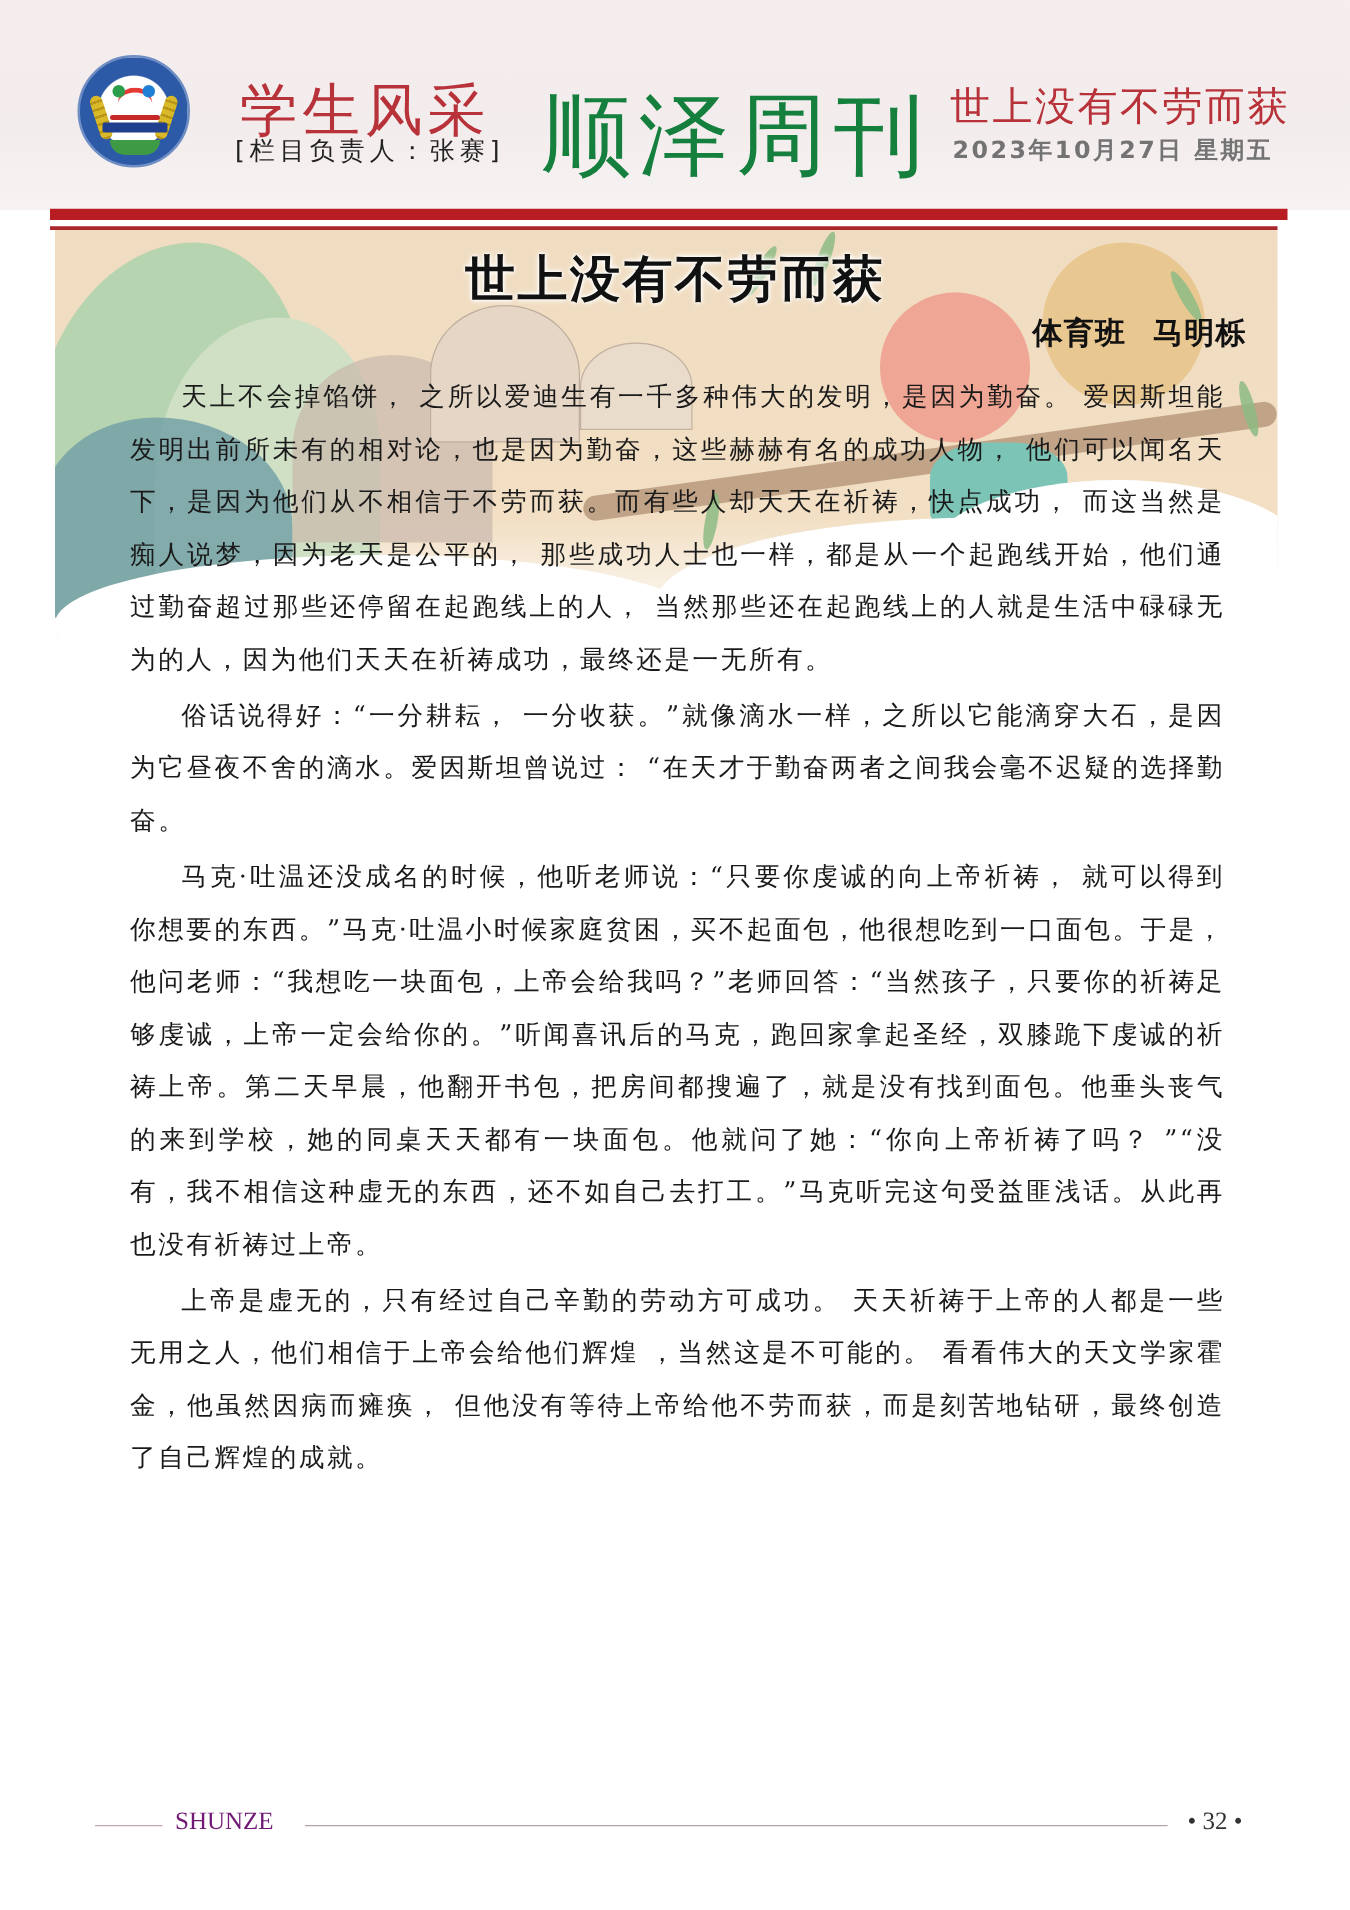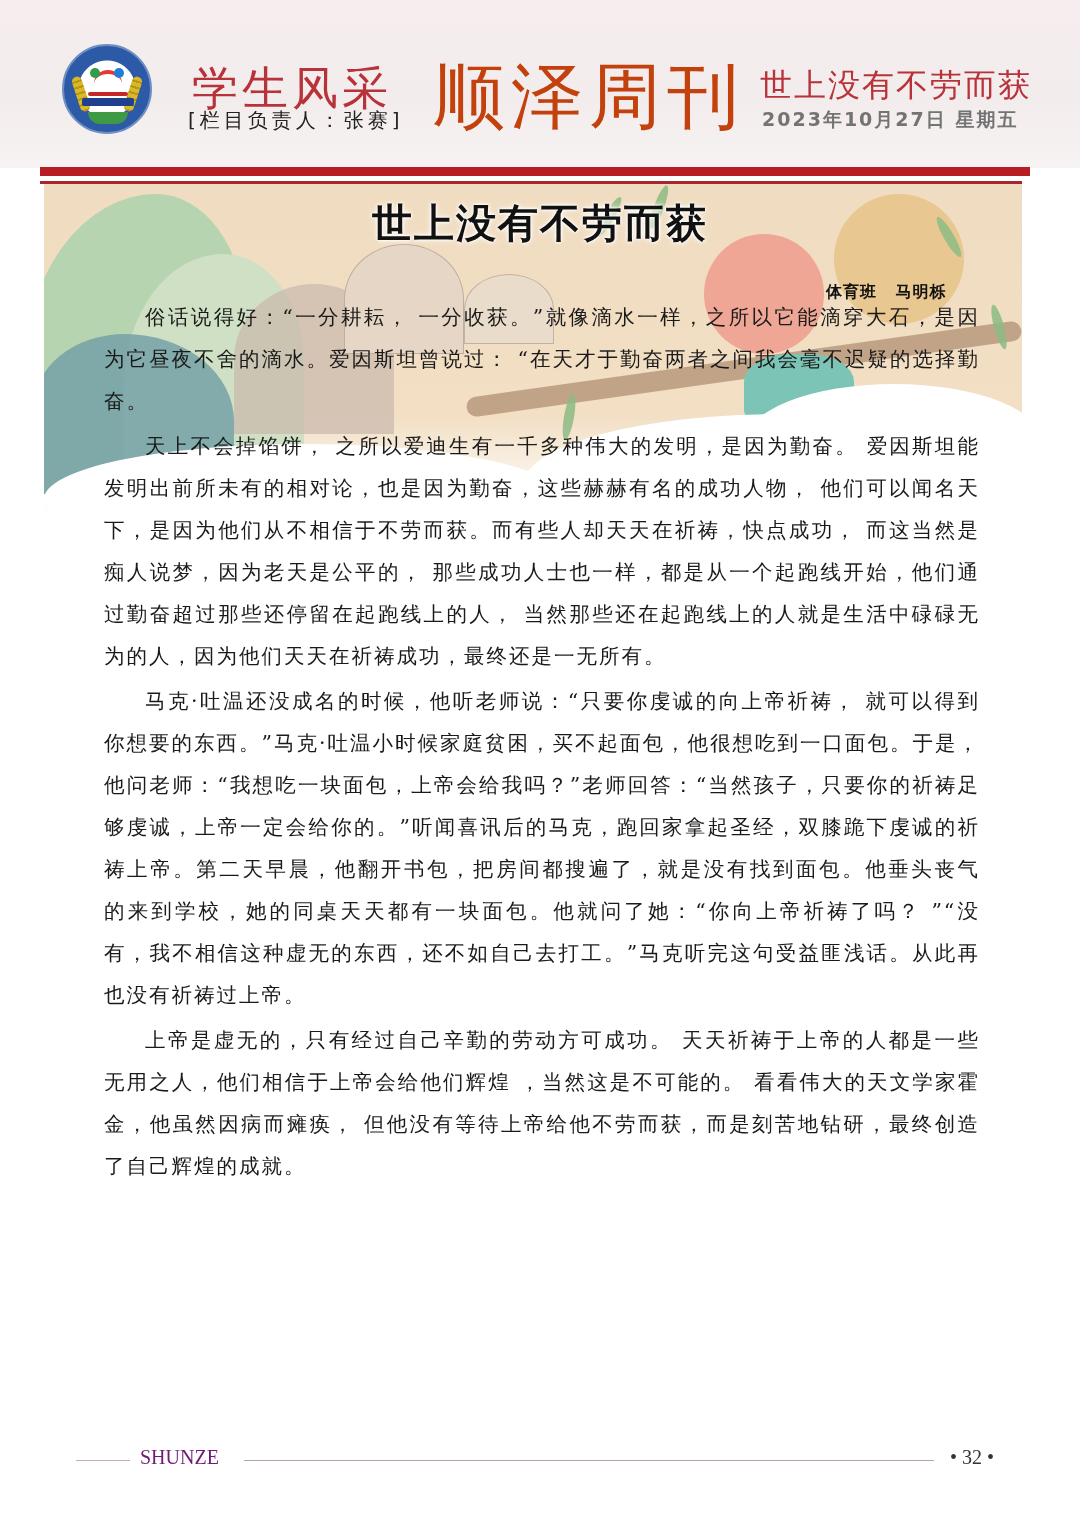--- a/index.html
+++ b/index.html
@@ -44,22 +44,22 @@
 
   .col-title {
     position: absolute; left: 192px; top: 58px; font-size: 46px; letter-spacing: 4px;
     color: #b8323a; font-family: "DejaVu Serif", serif; font-weight: normal;
   }
   .col-editor {
     position: absolute; left: 188px; top: 107px; font-size: 20px; letter-spacing: 4px;
     color: #222; font-family: "DejaVu Sans", sans-serif;
   }
   .mast-title {
-    position: absolute; left: 433px; top: 60px; font-size: 72px; letter-spacing: 6px;
-    color: #c2410c; font-family: "DejaVu Sans", sans-serif; line-height: 1;
+    position: absolute; left: 433px; top: 72px; font-size: 72px; letter-spacing: 6px;
+    color: #15803d; font-family: "DejaVu Sans", sans-serif; line-height: 1;
   }
   .school-name {
     position: absolute; left: 760px; top: 64px; font-size: 32px; letter-spacing: 2px;
     color: #b8323a; font-family: "DejaVu Serif", serif;
   }
   .issue-date {
     position: absolute; left: 762px; top: 107px; font-size: 19px; letter-spacing: 2px;
     color: #737373; font-family: "DejaVu Sans", sans-serif; font-weight: bold;
   }
   .rule-thick {
@@ -92,22 +92,22 @@
   .leaf { position: absolute; width: 10px; height: 46px; background: #8dbb84; border-radius: 50%; opacity: .85; }
 
   
   .article-title {
     position: absolute; left: 0; width: 1080px; top: 196px; text-align: center;
     font-size: 40px; font-weight: bold; letter-spacing: 2px; color: #111;
     font-family: "DejaVu Sans", sans-serif;
     text-shadow: 0 0 3px #fff, 0 0 3px #fff, 0 0 6px #fff;
   }
   .byline {
-    position: absolute; left: 826px; top: 250px; font-size: 16px; font-weight: bold; color: #111;
-    font-family: "DejaVu Sans", sans-serif; letter-spacing: 1px; word-spacing: 12px; margin-top: 32px;
+    position: absolute; left: 826px; top: 250px; font-size: 24px; font-weight: bold; color: #111;
+    font-family: "DejaVu Sans", sans-serif; letter-spacing: 1px; word-spacing: 12px;
   }
   .body-text {
     position: absolute; left: 104px; top: 296px; width: 876px;
     font-size: 20.5px; line-height: 42px; letter-spacing: 2px; color: #1a1a1a;
     font-family: "DejaVu Serif", serif; text-align: justify;
   }
   .body-text p { text-indent: 2em; margin: 0 0 3px 0; }
 
   
   .footer-line-l { position: absolute; left: 76px; top: 1460px; width: 54px; height: 1px; background: #c9a8ae; }
@@ -164,22 +164,22 @@
   <div class="leaf" style="left:520px;top:210px;transform:rotate(10deg)"></div>
   <div class="cloud a"></div>
   <div class="cloud b"></div>
   <div class="cloud c"></div>
 </div>
 
 <div class="article-title">世上没有不劳而获</div>
 <div class="byline">体育班 马明栎</div>
 
 <div class="body-text">
+  <p>天上不会掉馅饼， 之所以爱迪生有一千多种伟大的发明，是因为勤奋。 爱因斯坦能发明出前所未有的相对论，也是因为勤奋，这些赫赫有名的成功人物， 他们可以闻名天下，是因为他们从不相信于不劳而获。而有些人却天天在祈祷，快点成功， 而这当然是痴人说梦，因为老天是公平的， 那些成功人士也一样，都是从一个起跑线开始，他们通过勤奋超过那些还停留在起跑线上的人， 当然那些还在起跑线上的人就是生活中碌碌无为的人，因为他们天天在祈祷成功，最终还是一无所有。</p>
   <p>俗话说得好：“一分耕耘， 一分收获。”就像滴水一样，之所以它能滴穿大石，是因为它昼夜不舍的滴水。爱因斯坦曾说过： “在天才于勤奋两者之间我会毫不迟疑的选择勤奋。</p>
-  <p>天上不会掉馅饼， 之所以爱迪生有一千多种伟大的发明，是因为勤奋。 爱因斯坦能发明出前所未有的相对论，也是因为勤奋，这些赫赫有名的成功人物， 他们可以闻名天下，是因为他们从不相信于不劳而获。而有些人却天天在祈祷，快点成功， 而这当然是痴人说梦，因为老天是公平的， 那些成功人士也一样，都是从一个起跑线开始，他们通过勤奋超过那些还停留在起跑线上的人， 当然那些还在起跑线上的人就是生活中碌碌无为的人，因为他们天天在祈祷成功，最终还是一无所有。</p>
   <p>马克·吐温还没成名的时候，他听老师说：“只要你虔诚的向上帝祈祷， 就可以得到你想要的东西。”马克·吐温小时候家庭贫困，买不起面包，他很想吃到一口面包。于是，他问老师：“我想吃一块面包，上帝会给我吗？”老师回答：“当然孩子，只要你的祈祷足够虔诚，上帝一定会给你的。”听闻喜讯后的马克，跑回家拿起圣经，双膝跪下虔诚的祈祷上帝。第二天早晨，他翻开书包，把房间都搜遍了，就是没有找到面包。他垂头丧气的来到学校，她的同桌天天都有一块面包。他就问了她：“你向上帝祈祷了吗？ ”“没有，我不相信这种虚无的东西，还不如自己去打工。”马克听完这句受益匪浅话。从此再也没有祈祷过上帝。</p>
   <p>上帝是虚无的，只有经过自己辛勤的劳动方可成功。 天天祈祷于上帝的人都是一些无用之人，他们相信于上帝会给他们辉煌 ，当然这是不可能的。 看看伟大的天文学家霍金，他虽然因病而瘫痪， 但他没有等待上帝给他不劳而获，而是刻苦地钻研，最终创造了自己辉煌的成就。</p>
 </div>
 
 <div class="footer-line-l"></div>
 <div class="footer-brand">SHUNZE</div>
 <div class="footer-line-m"></div>
 <div class="page-number">• 32 •</div>
 
 </body></html>

